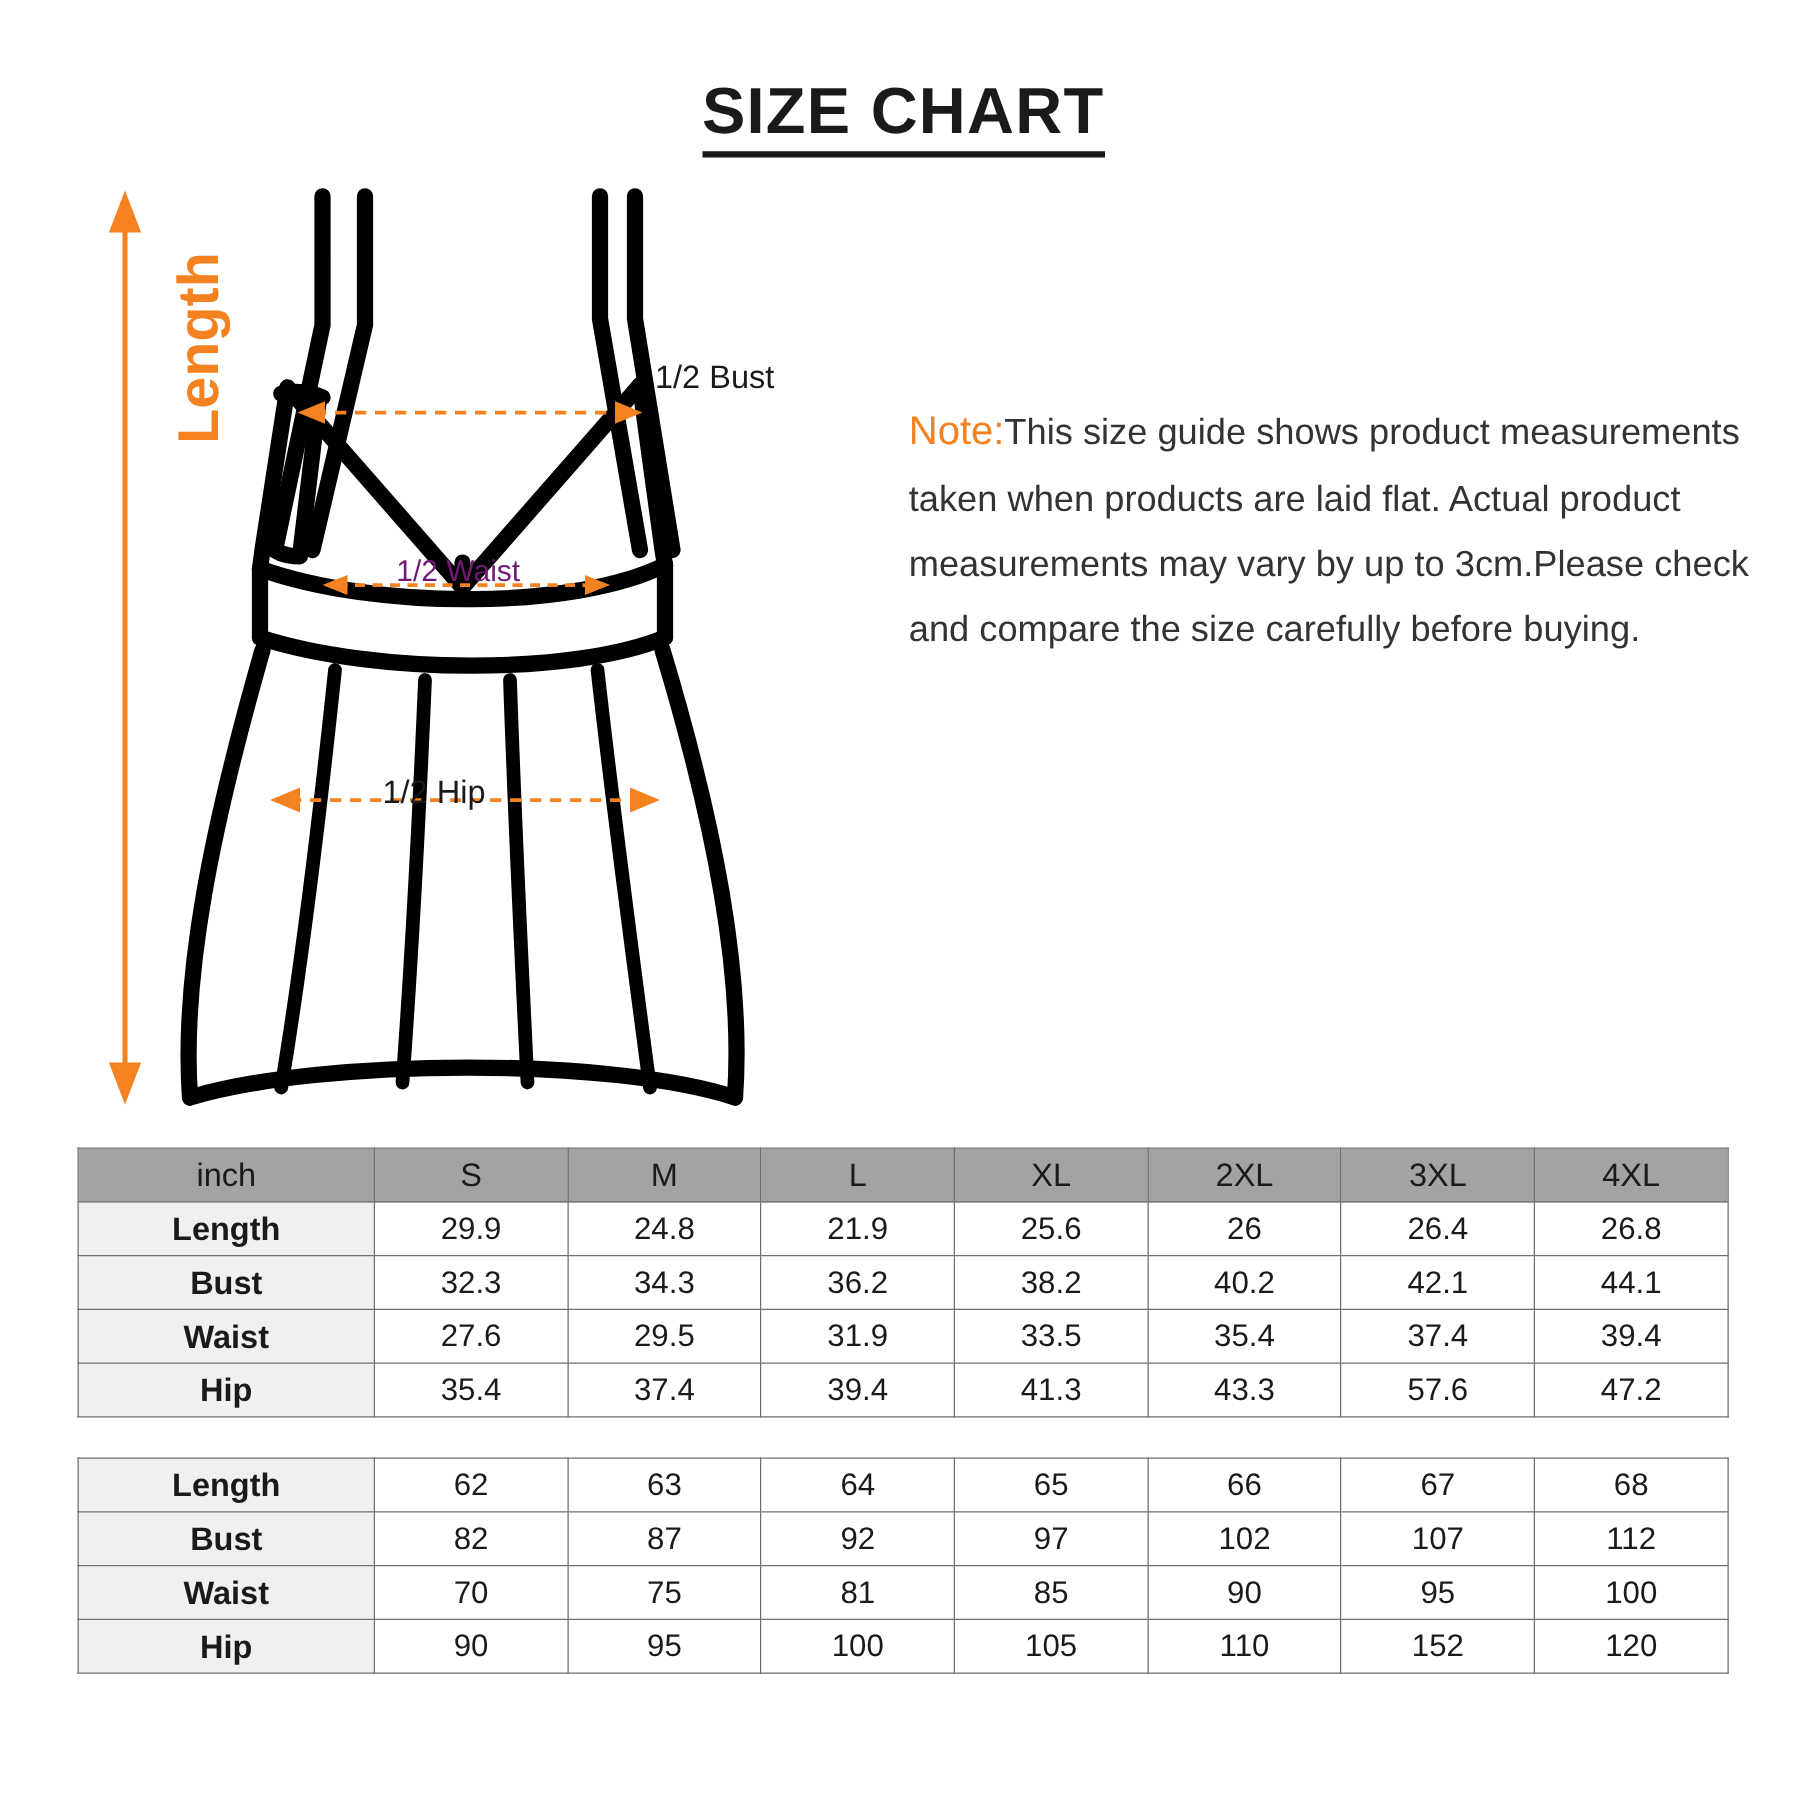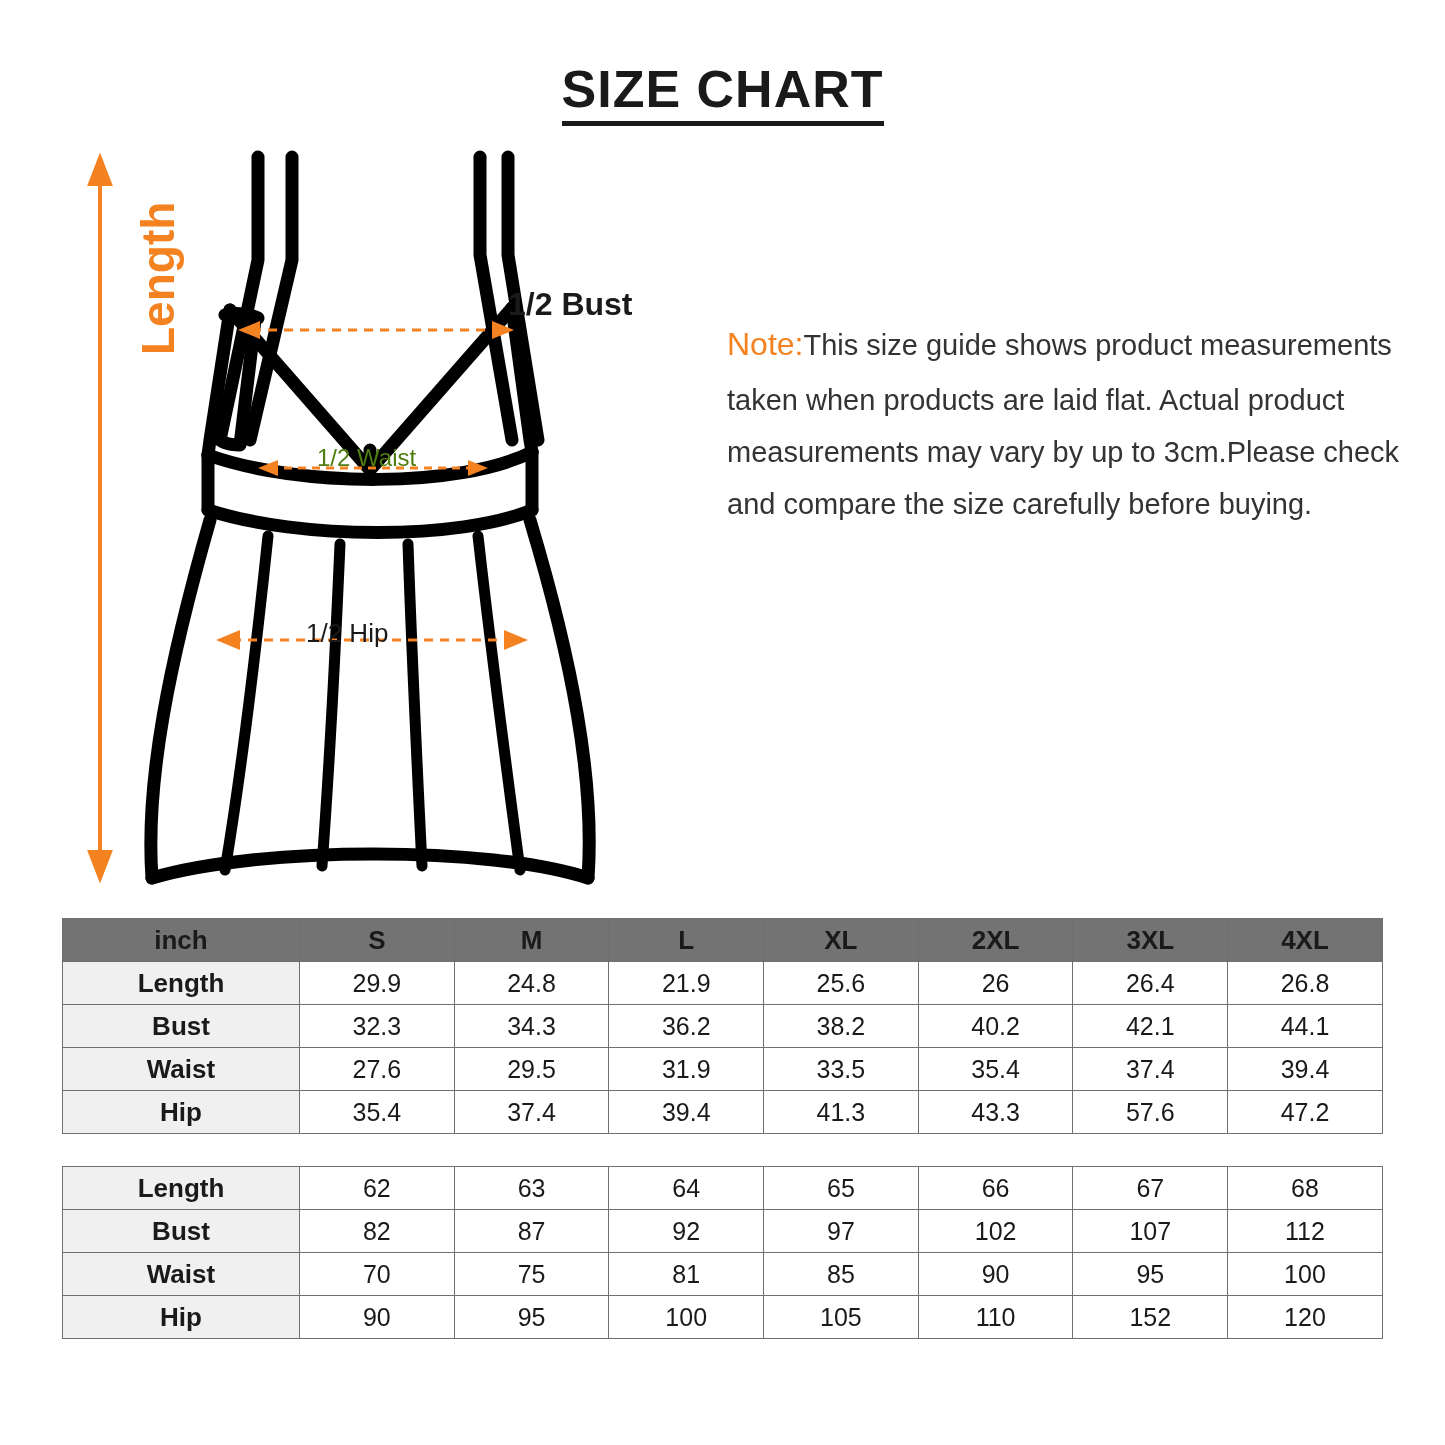--- a/index.html
+++ b/index.html
@@ -51,33 +51,32 @@
     top: 355px;
     transform: rotate(-90deg);
     transform-origin: left top;
     font-size: 46px;
     font-weight: bold;
     color: #F58220;
     white-space: nowrap;
   }
   .label-halfbust {
     position: absolute;
-    left: 508px;
+    left: 524px;
     top: 286px;
-    font-size: 32px;
+    font-size: 26px;
     color: #1a1a1a;
     white-space: nowrap;
-    font-weight: bold;
   }
   .label-halfwaist {
     position: absolute;
     left: 317px;
     top: 444px;
     font-size: 24px;
-    color: #4d7c0f;
+    color: #701a75;
     white-space: nowrap;
   }
   .label-halfhip {
     position: absolute;
     left: 306px;
     top: 618px;
     font-size: 26px;
     color: #1a1a1a;
     white-space: nowrap;
   }
@@ -111,22 +110,22 @@
 
   .tbl td, .tbl th {
     border: 1px solid #6f6f6f;
     text-align: center;
     font-size: 25px;
     height: 40px;
     color: #1a1a1a;
     font-weight: normal;
   }
   .tbl tr.header-row td {
-    background: #737373;
-    font-weight: bold;
+    background: #a3a3a3;
+    font-weight: normal;
     font-size: 26px;
   }
   .tbl td.rowhead {
     background: #f0f0f0;
     font-weight: bold;
     font-size: 26px;
   }
   .tbl col.c0 { width: 237px; }
   .tbl col.cx { width: 154.7px; }
 </style>

